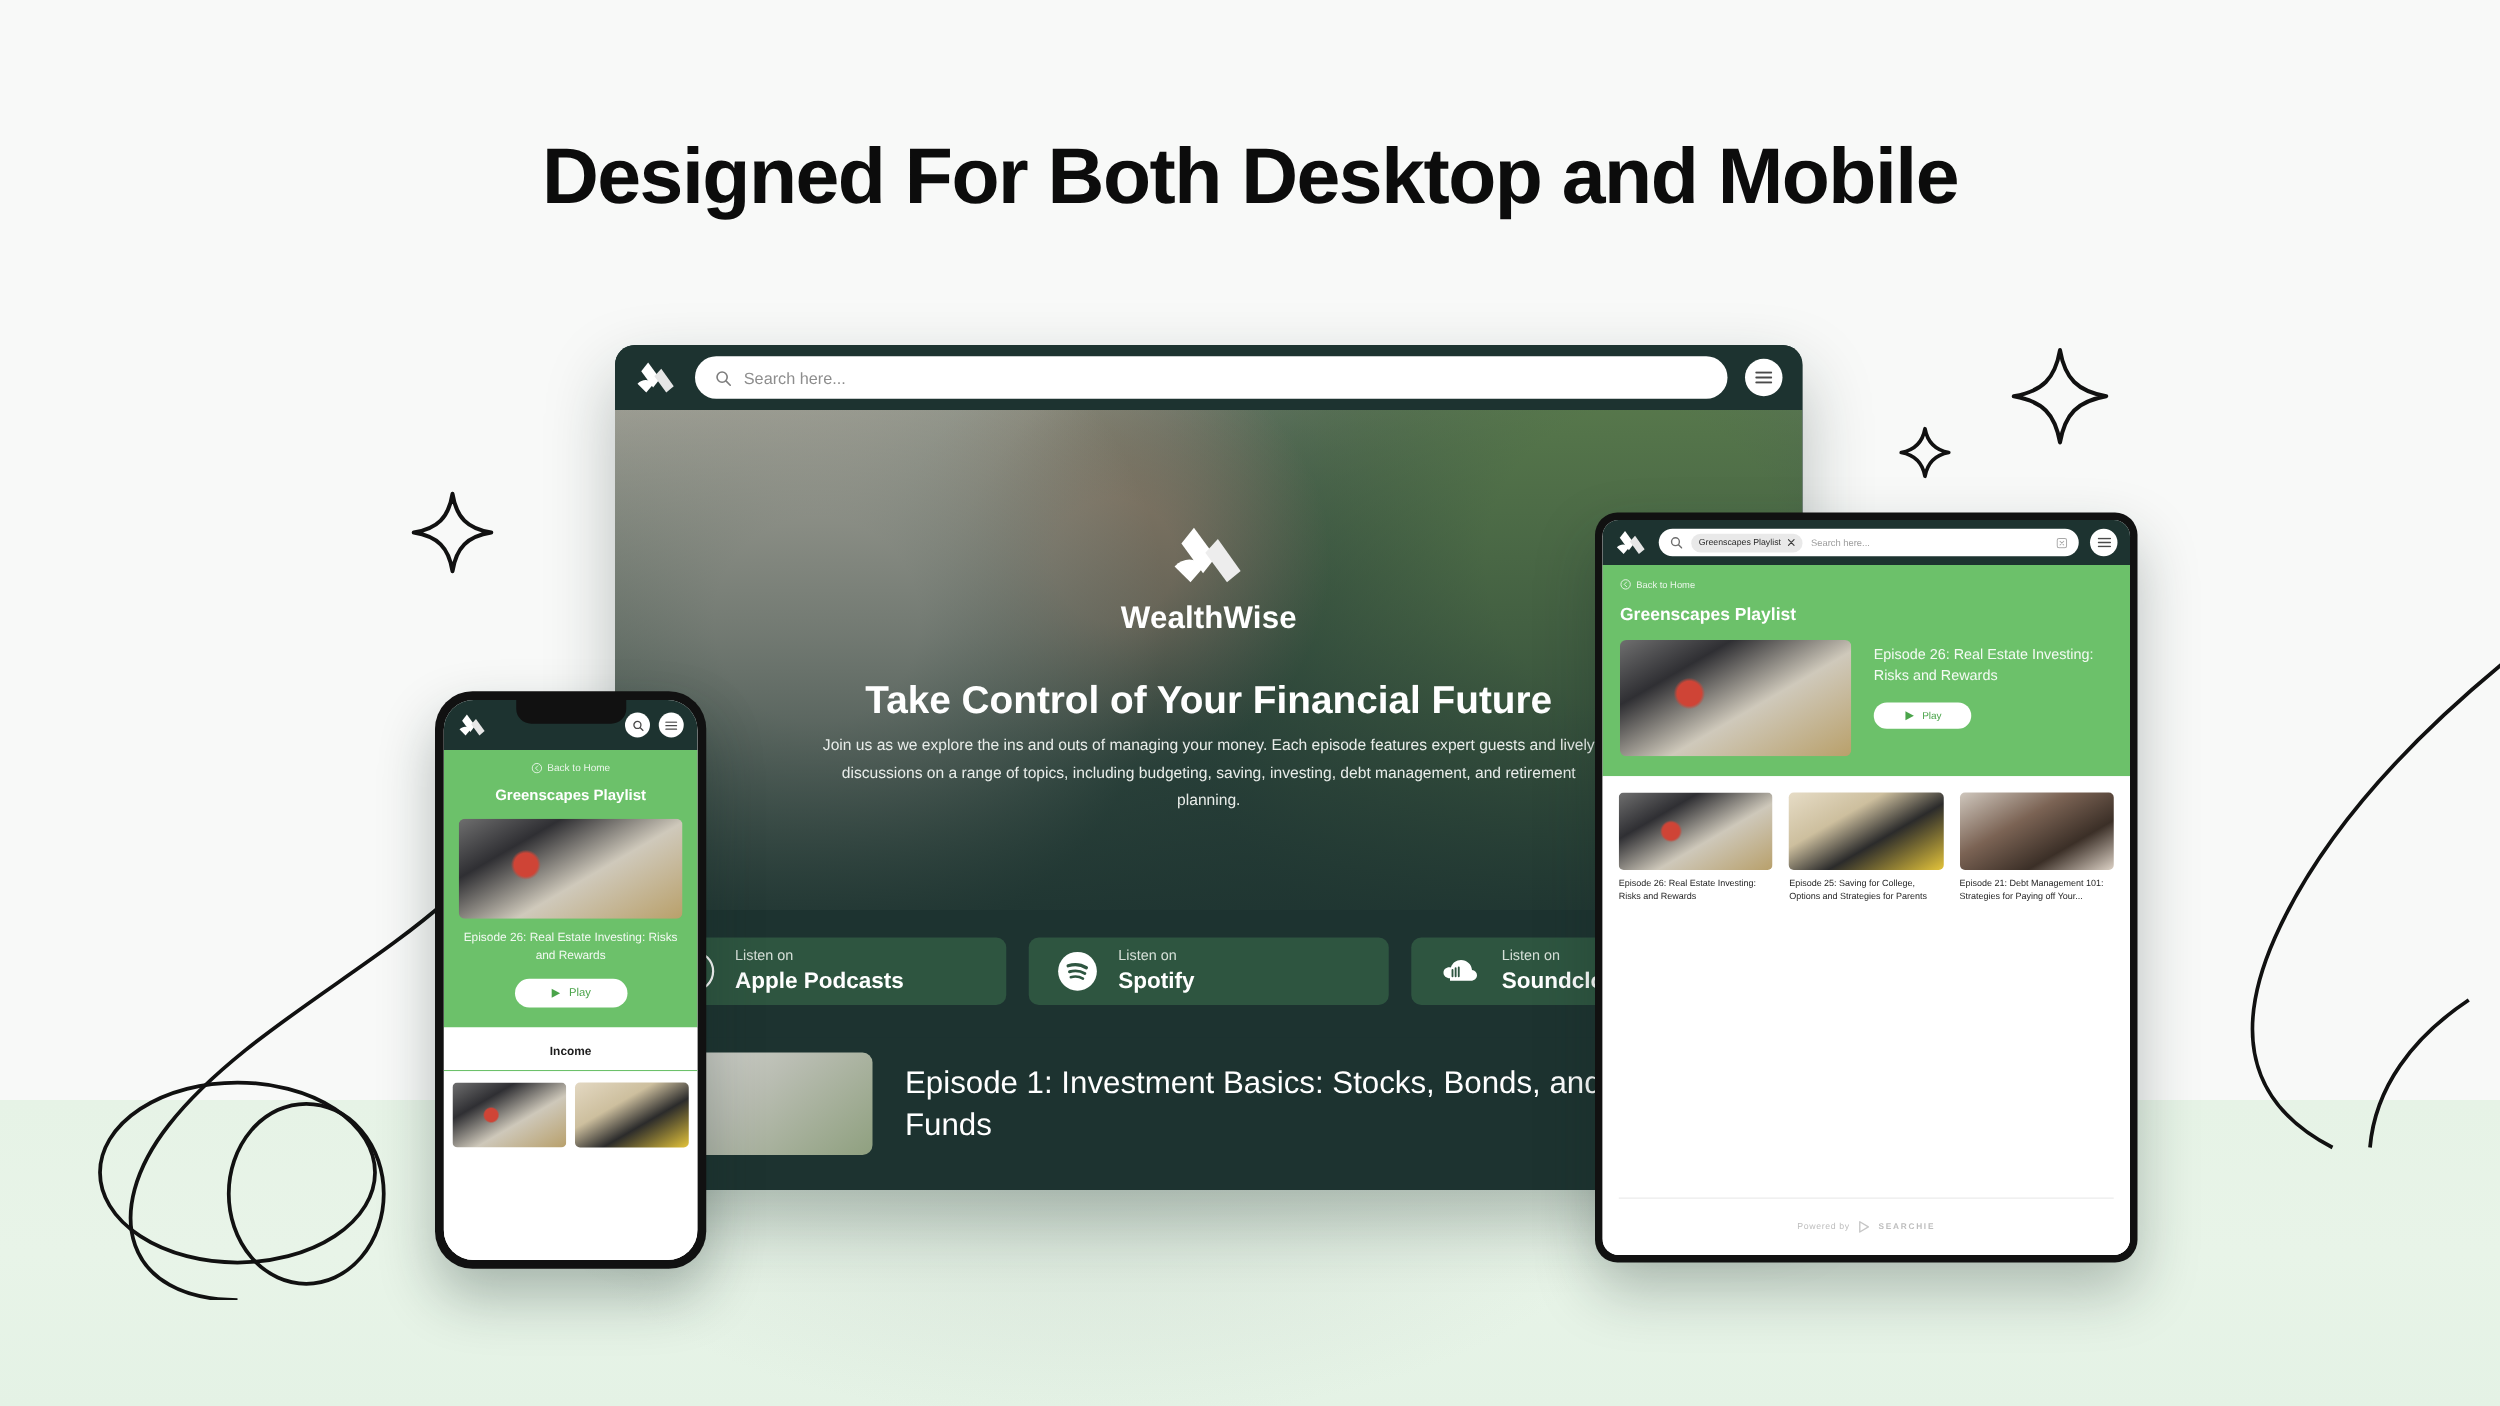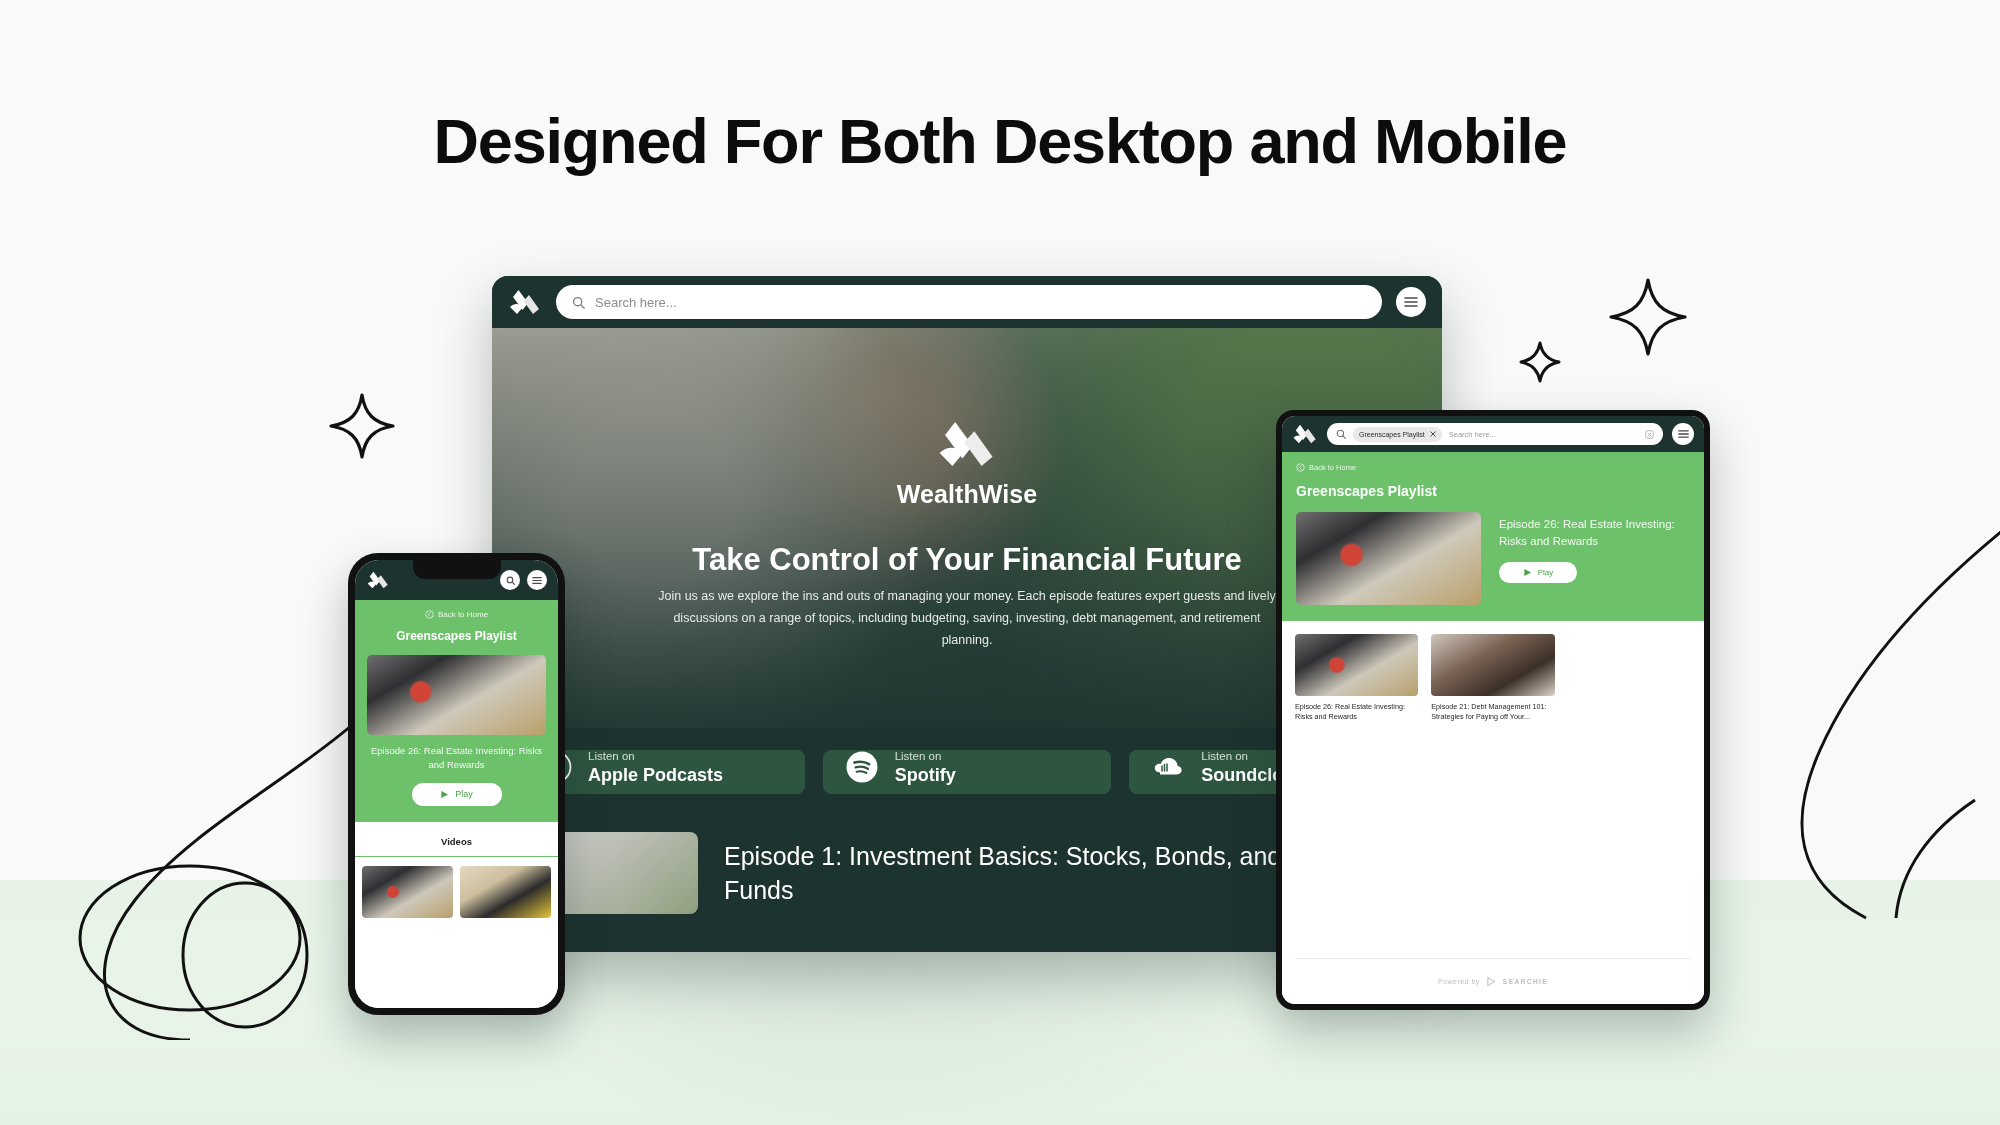--- a/index.html
+++ b/index.html
@@ -82,22 +82,22 @@
   #desktop-brand { font-size:25px; font-weight:600; margin-top:12px; letter-spacing:.1px;}
   #desktop-hero-title { font-size:31px; font-weight:700; margin-top:33px; }
   #desktop-hero-sub {
     font-size:12.5px; line-height:1.75; margin-top:8px; width:640px;
     color:#e8ece9;
   }
   #desktop-platforms {
     display:flex; gap:18px; padding:22px 24px 26px 24px; background:#1d3330;
   }
   .plat-card {
-    flex:1; background:#2e5540; border-radius:8px; height:44px;
-    display:flex; gap:16px; padding:0 22px;
+    flex:1; background:#2e5540; border-radius:8px; height:54px;
+    display:flex; align-items:center; gap:16px; padding:0 22px;
   }
   .plat-txt-small{ font-size:11.5px; color:#d6e0d8; line-height:1.2;}
   .plat-txt-big{ font-size:18px; font-weight:bold; color:#fff; line-height:1.25; white-space:nowrap;}
   #desktop-episode {
     display:flex; align-items:center; gap:26px; background:#1d3330;
     padding:0 26px; height:106px;
   }
   #desktop-episode-thumb {
     width:180px; height:82px; border-radius:8px; flex:0 0 auto;
     background:linear-gradient(140deg,#d8d8d4 0%,#b9bdb2 45%,#8fa07f 100%);
@@ -377,20 +377,24 @@
     </div>
 
     <div id="tablet-body">
       <div id="tablet-grid">
 
         <div>
           <div class="t-card-img g1"></div>
           <div class="t-card-title">Episode 26: Real Estate Investing: Risks and Rewards</div>
         </div>
         <div>
+          <div class="t-card-img g2"></div>
+          <div class="t-card-title">Episode 25: Saving for College, Options and Strategies for Parents</div>
+        </div>
+        <div>
           <div class="t-card-img g6"></div>
           <div class="t-card-title">Episode 21: Debt Management 101: Strategies for Paying off Your...</div>
         </div>
 
       </div>
 
       <div id="tablet-footer">
         <span>Powered by</span>
         <svg width="11" height="11" viewBox="0 0 12 12" fill="none">
           <path d="M2 1.5 L9.5 6 L2 10.5 Z" stroke="#c6c6c6" stroke-width="1.2" stroke-linejoin="round" fill="none"></path>
@@ -443,21 +447,21 @@
       <div id="mobile-ep-title">Episode 26: Real Estate Investing: Risks and Rewards</div>
 
       <div id="mobile-play">
         <svg width="9" height="9" viewBox="0 0 10 10" fill="none">
           <path d="M1.5 1 L9 5 L1.5 9 Z" fill="#4aa44a"></path>
         </svg>
         <span>Play</span>
       </div>
     </div>
 
-    <div id="mobile-tabs">Videos</div>
+    <div id="mobile-tabs">Income</div>
 
     <div id="mobile-grid">
       <div class="m-card a"></div>
       <div class="m-card b"></div>
     </div>
 
   </div>
 </div>
 
 </body></html>

